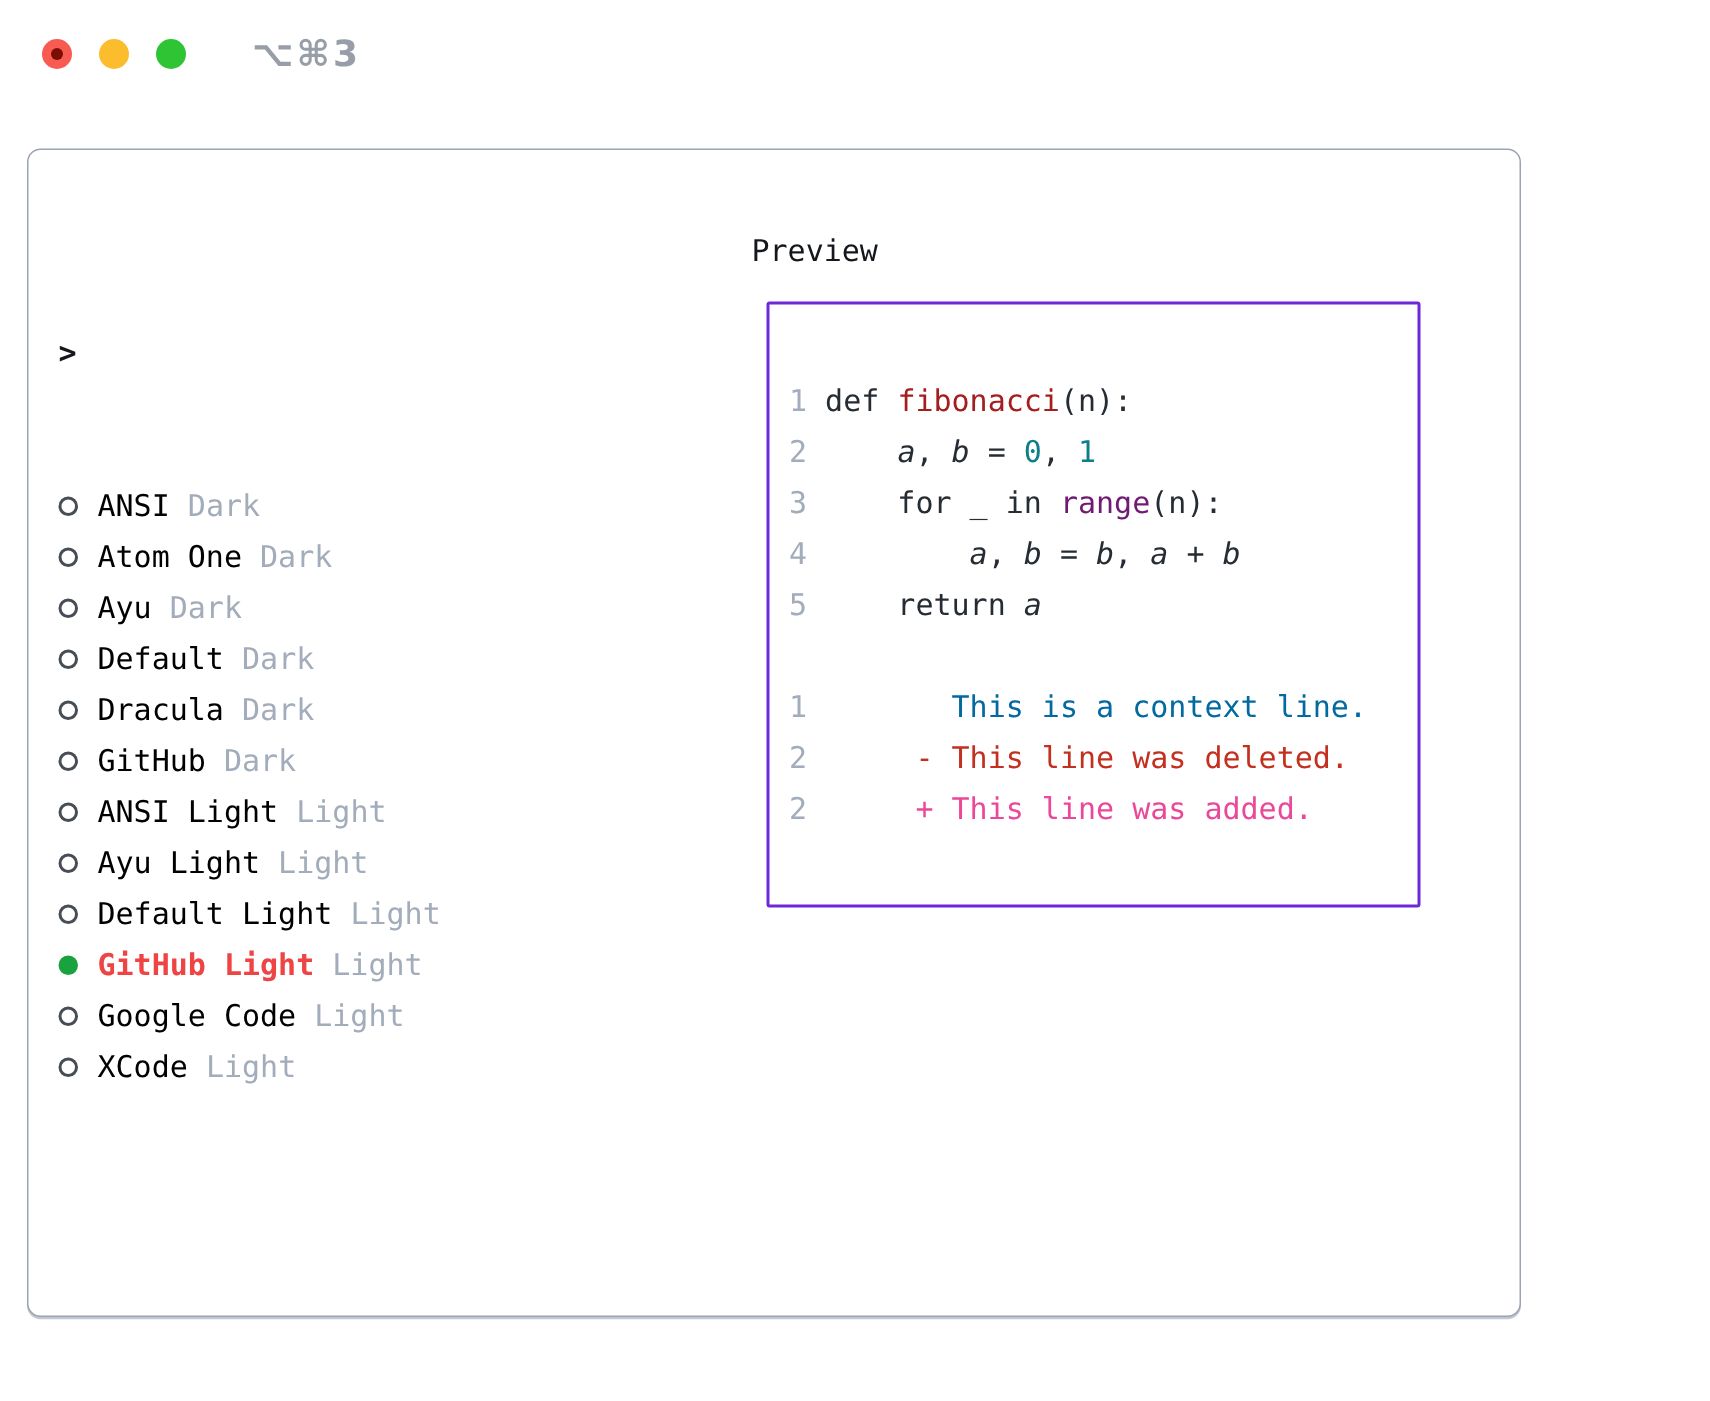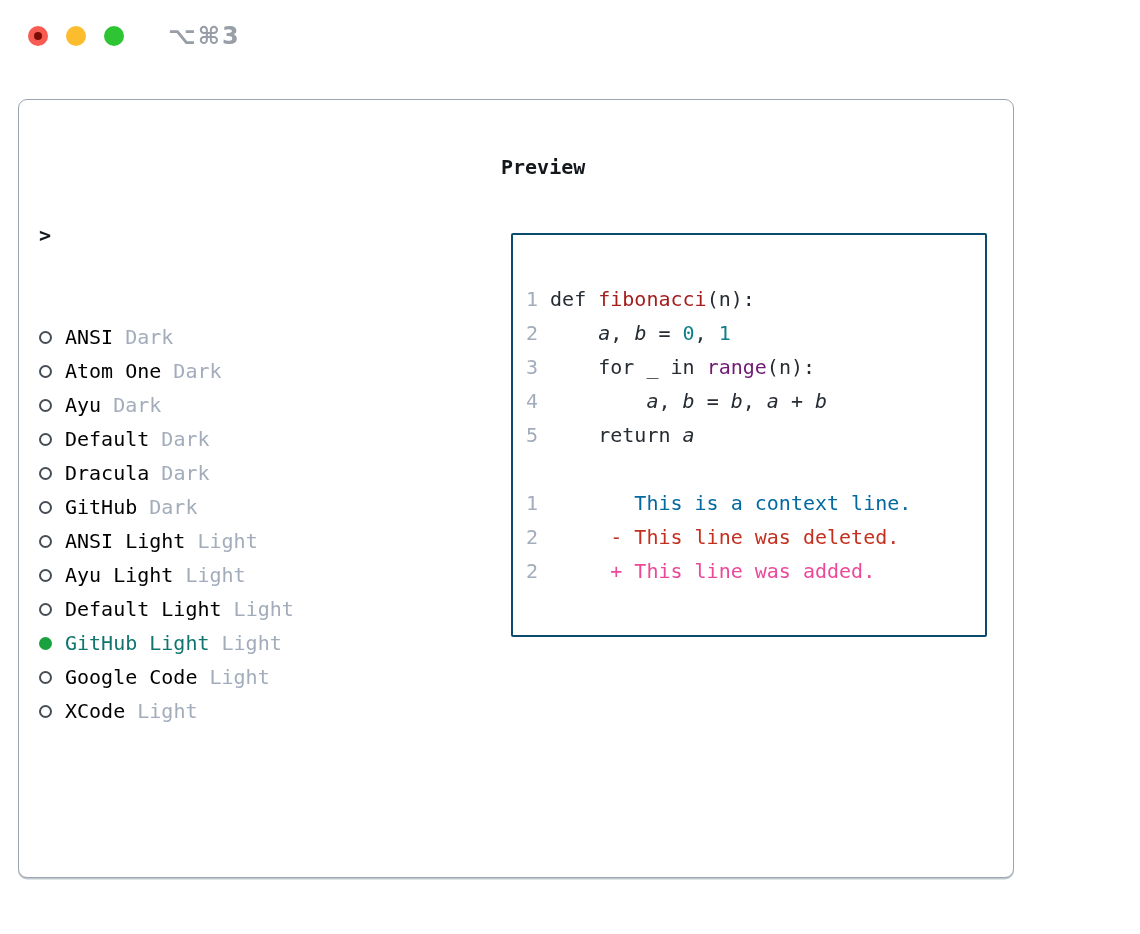--- a/index.html
+++ b/index.html
@@ -27,30 +27,30 @@
   .left-col { position:absolute; left:20px; top:50px; width:420px;
               font-size:20px; line-height:34px; white-space:pre; }
   .row { height:34px; display:flex; align-items:center; }
   .marker-col { display:inline-block; width:26px; flex:0 0 26px; }
   .prompt { font-weight:bold; color:#14181d; }
   .radio { display:inline-block; width:13px; height:13px; border-radius:50%;
            border:2px solid #474d55; background:transparent; }
   .radio.sel { border-color:#19a23d; background:#19a23d; }
   .list-header { font-weight:bold; color:#14181d; }
   .item-name { color:#000000; }
-  .item-name.sel { color:#0f766e; }
+  .item-name.sel { color:#ef4444;font-weight:bold; }
   .item-variant { color:#a2acba; }
   .spacer { height:34px; }
   .apply-header { color:#1a1f25; }
 
   
   .preview-header { position:absolute; left:482px; top:50px; font-size:20px; line-height:34px;
-                    font-weight:bold; color:#14181d; }
-  .preview-box { position:absolute; left:492px; top:101px; width:476px; height:404px;
-                 border:2px solid #0c4a6e; border-radius:2px; background:#ffffff;margin-top:32px; }
+                    font-weight:normal; color:#14181d; }
+  .preview-box { position:absolute; left:492px; top:101px; width:436px; height:404px;
+                 border:2px solid #6d28d9; border-radius:2px; background:#ffffff; }
   .code { position:absolute; left:13px; top:47px; font-size:20px; line-height:34px; white-space:pre; }
   .cline { height:34px; }
   .ln { display:inline-block; width:2ch; color:#a2acba; }
   .d   { color:#262c33; }
   .fn  { color:#a51d1d; }
   .n   { color:#0d7e8a; }
   .c   { color:#701a75; }
   .v   { color:#262c33; font-style:italic; }
   .ctx { color:#0369a1; }
   .del { color:#c3301f; }

